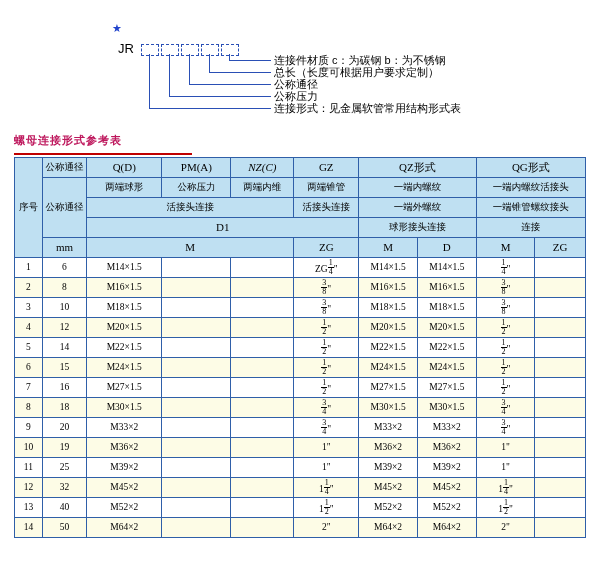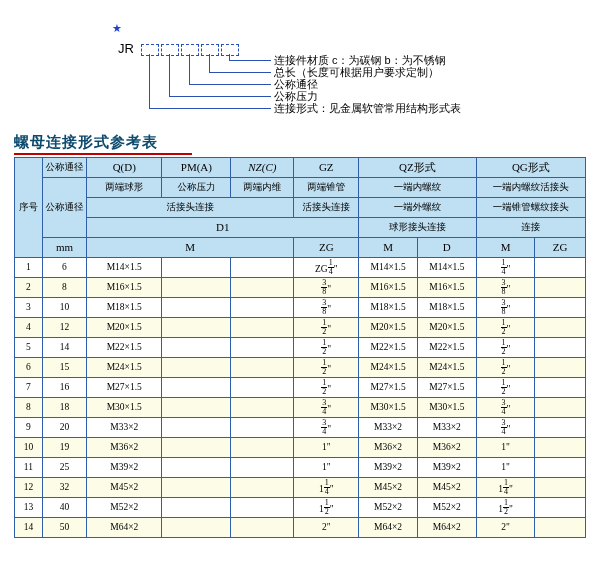--- a/index.html
+++ b/index.html
@@ -32,21 +32,21 @@
   .hline{
     position:absolute;border-top:1px solid #2a4fb5;
   }
   .dlabel{
     position:absolute;font-size:11px;font-family:"Liberation Sans", sans-serif;
     white-space:nowrap;color:#000;
   }
   
   .tbl-title{
     position:absolute;left:14px;top:133px;
-    font-size:15px;font-weight:bold;color:#0c4a6e;
+    font-size:11px;font-weight:bold;color:#be185d;
     font-family:"Liberation Sans", sans-serif;letter-spacing:1px;
   }
   .title-rule{
     position:absolute;left:14px;top:153px;width:178px;height:2px;background:#c00000;
   }
   
   table.main{
     position:absolute;left:14px;top:157px;
     border-collapse:collapse;
     width:572px;

